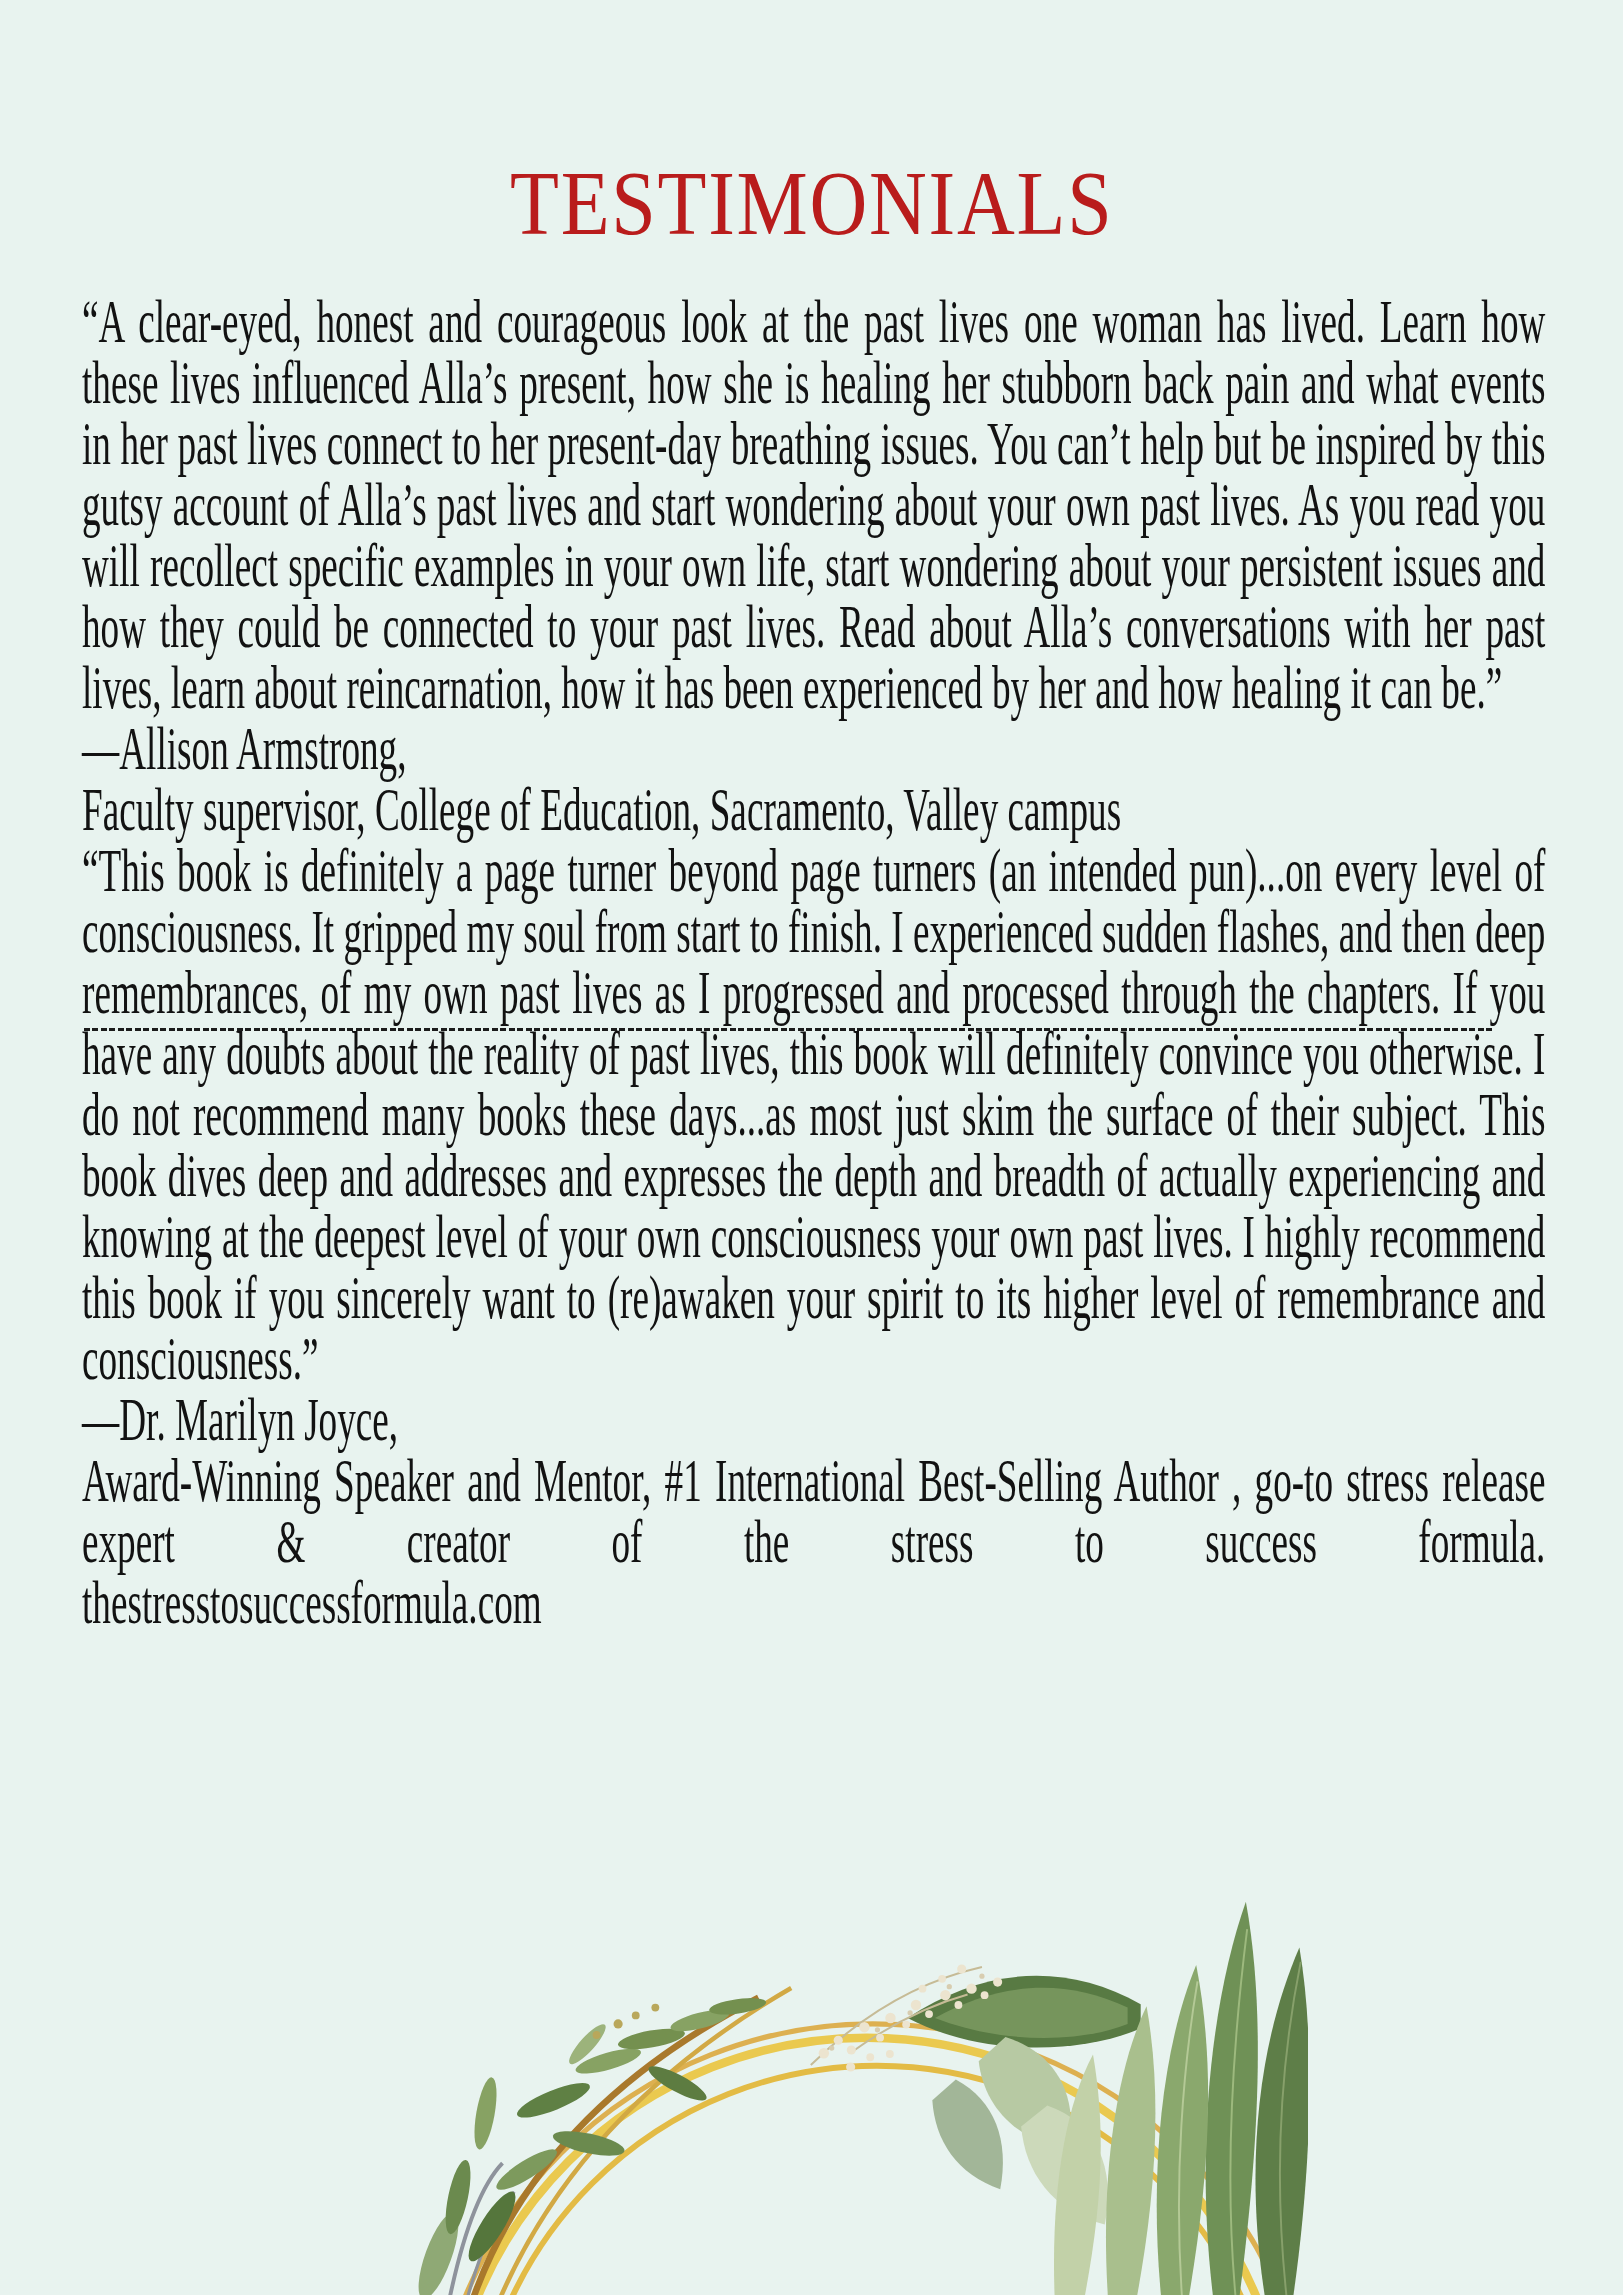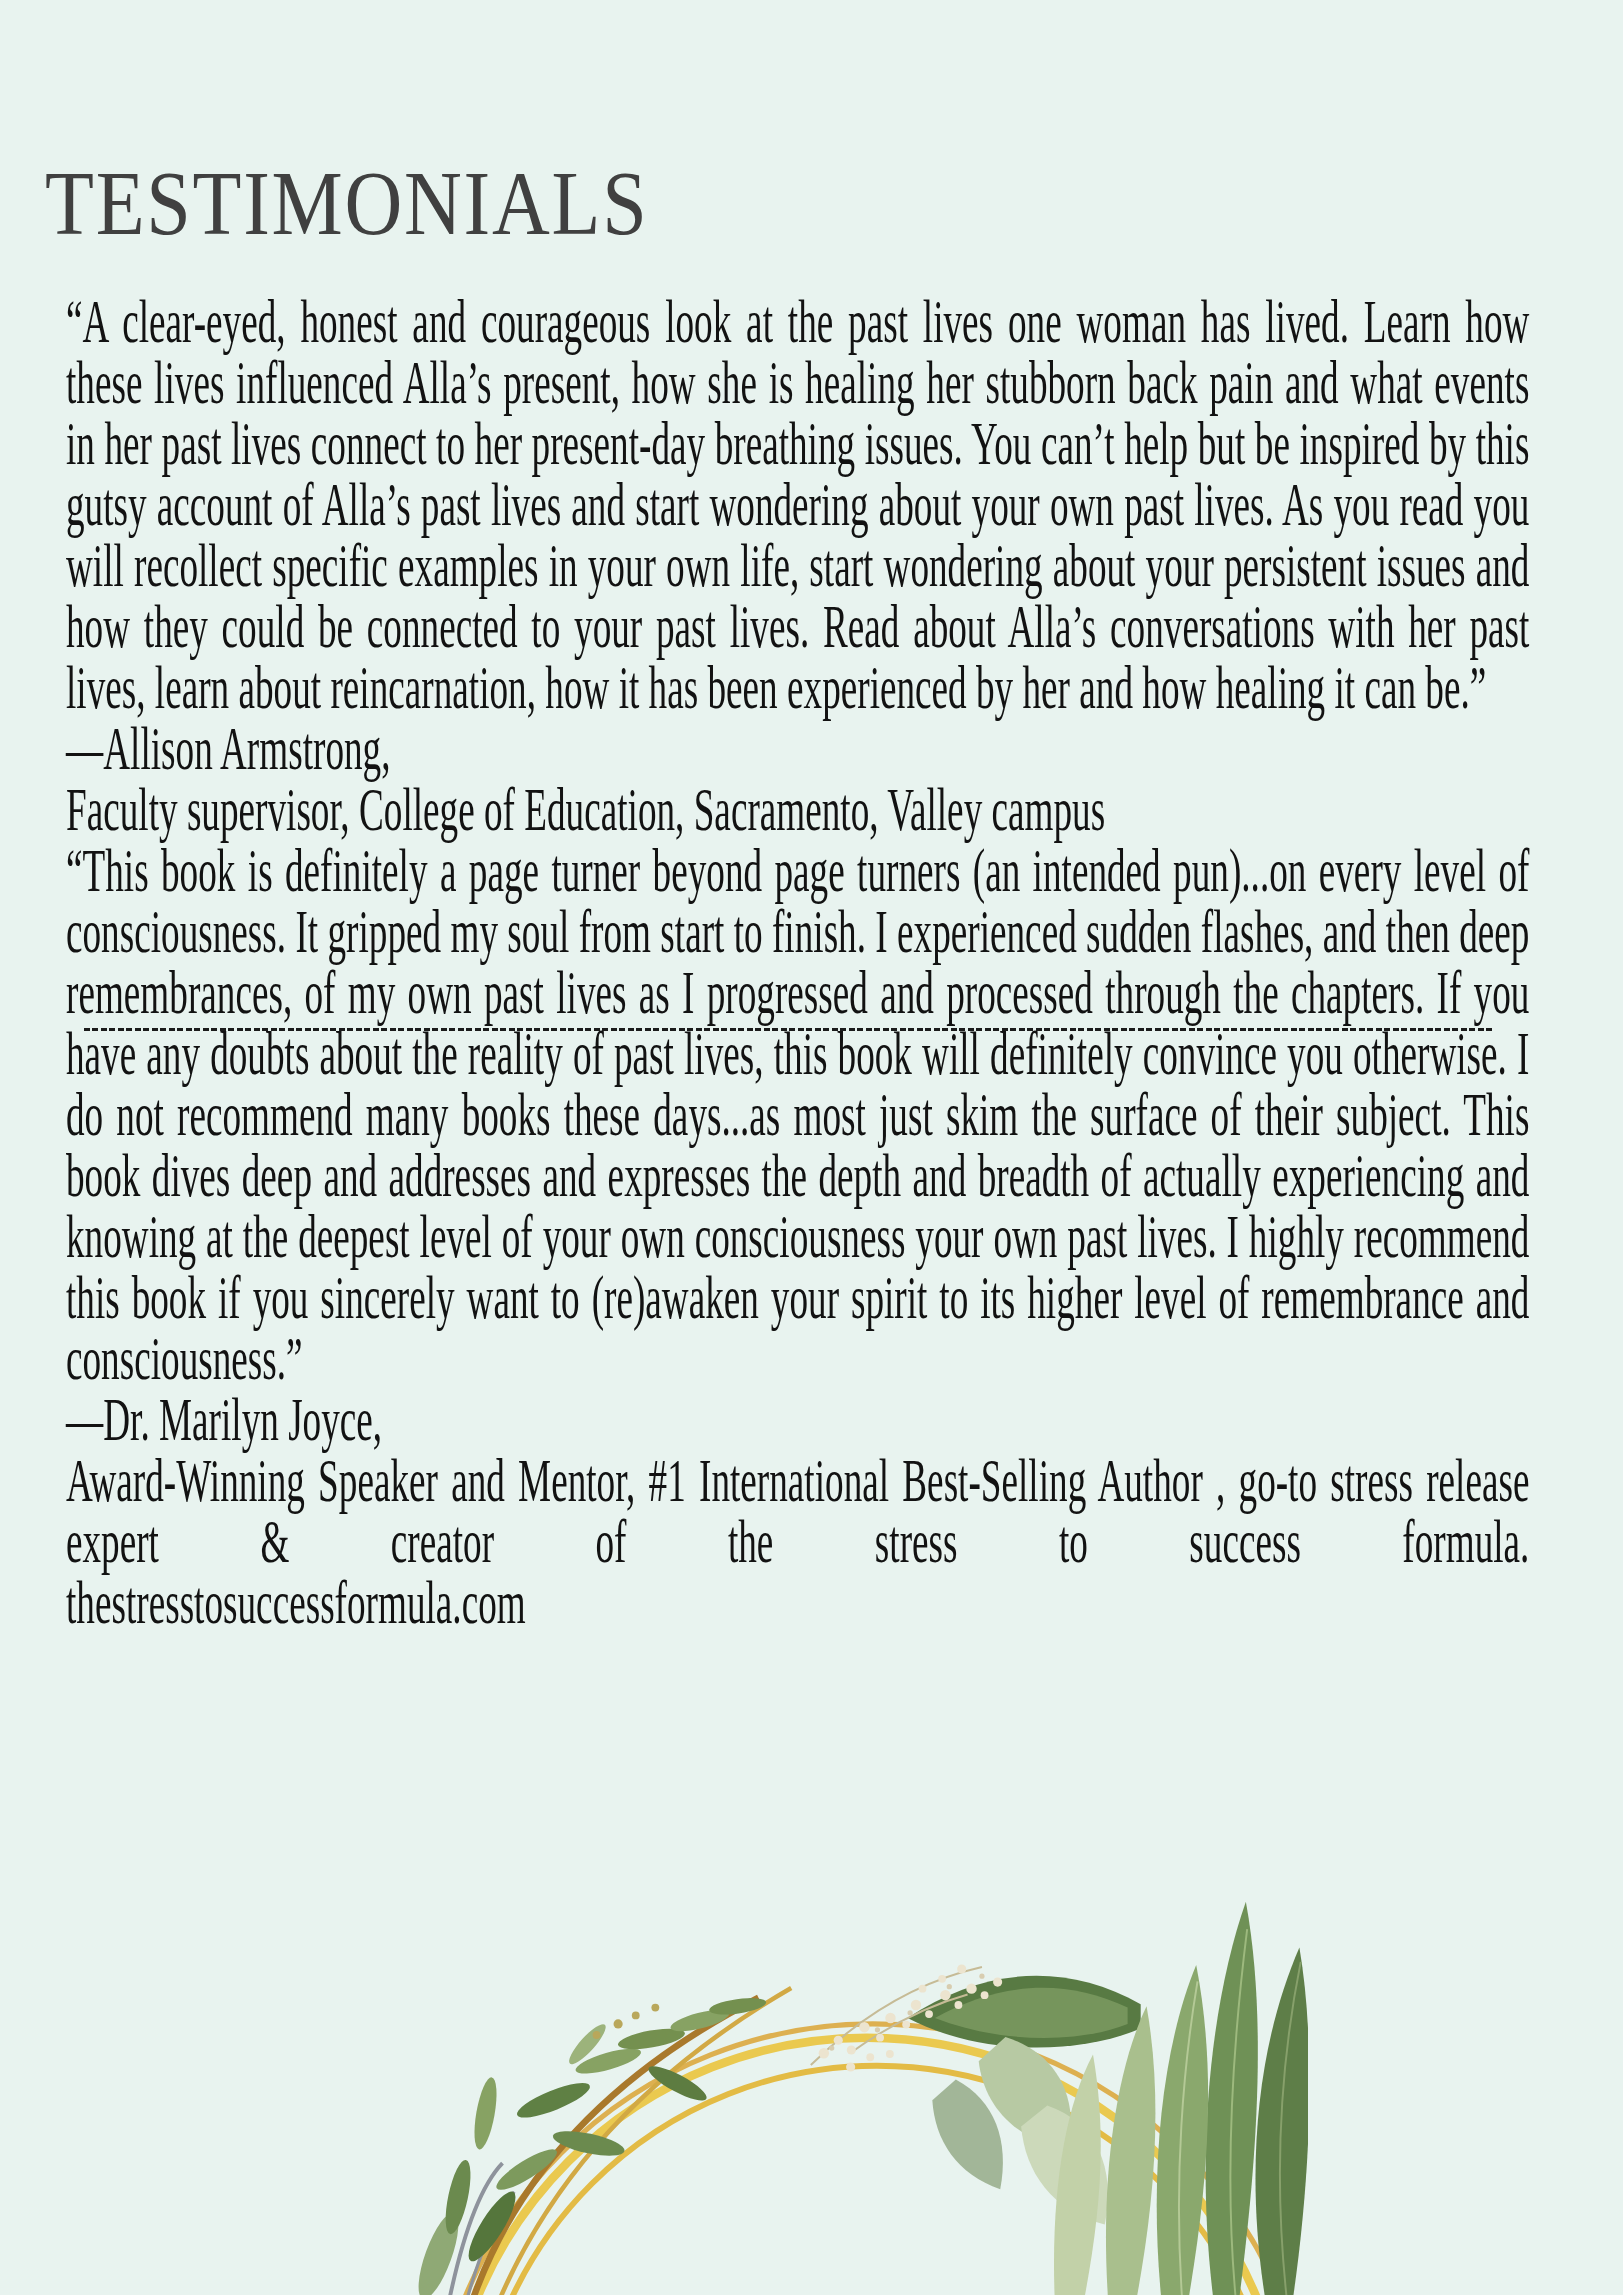--- a/index.html
+++ b/index.html
@@ -12,37 +12,37 @@
     font-family: "Liberation Serif", serif;
     color: #121212;
   }
   
   .title {
     position: absolute;
     top: 157px;
     left: 0;
     width: 1623px;
     margin: 0;
-    text-align: left;
+    text-align: center;
     font-family: "Liberation Serif", serif;
     font-weight: normal;
     font-size: 92px;
     line-height: 1.0;
-    color: #404040;
+    color: #b91c1c;
     letter-spacing: 2px;
   }
   .title .tsq {
     display: inline-block;
     transform: scaleX(0.87);
     transform-origin: center top;
   }
   
   .text-col {
     position: absolute;
-    left: 66px;
+    left: 82px;
     top: 291px;
     width: 1464px;
   }
   .squeeze {
     width: 2439px;
     transform: scaleX(0.6);
     transform-origin: 0 0;
     font-size: 62px;
     line-height: 61px;
     text-align: justify;

